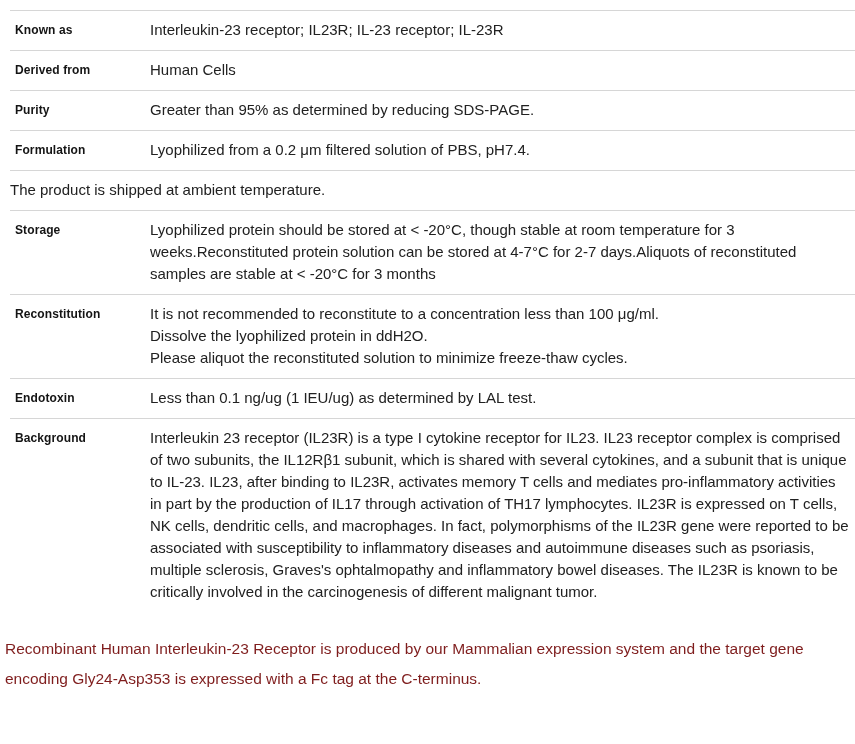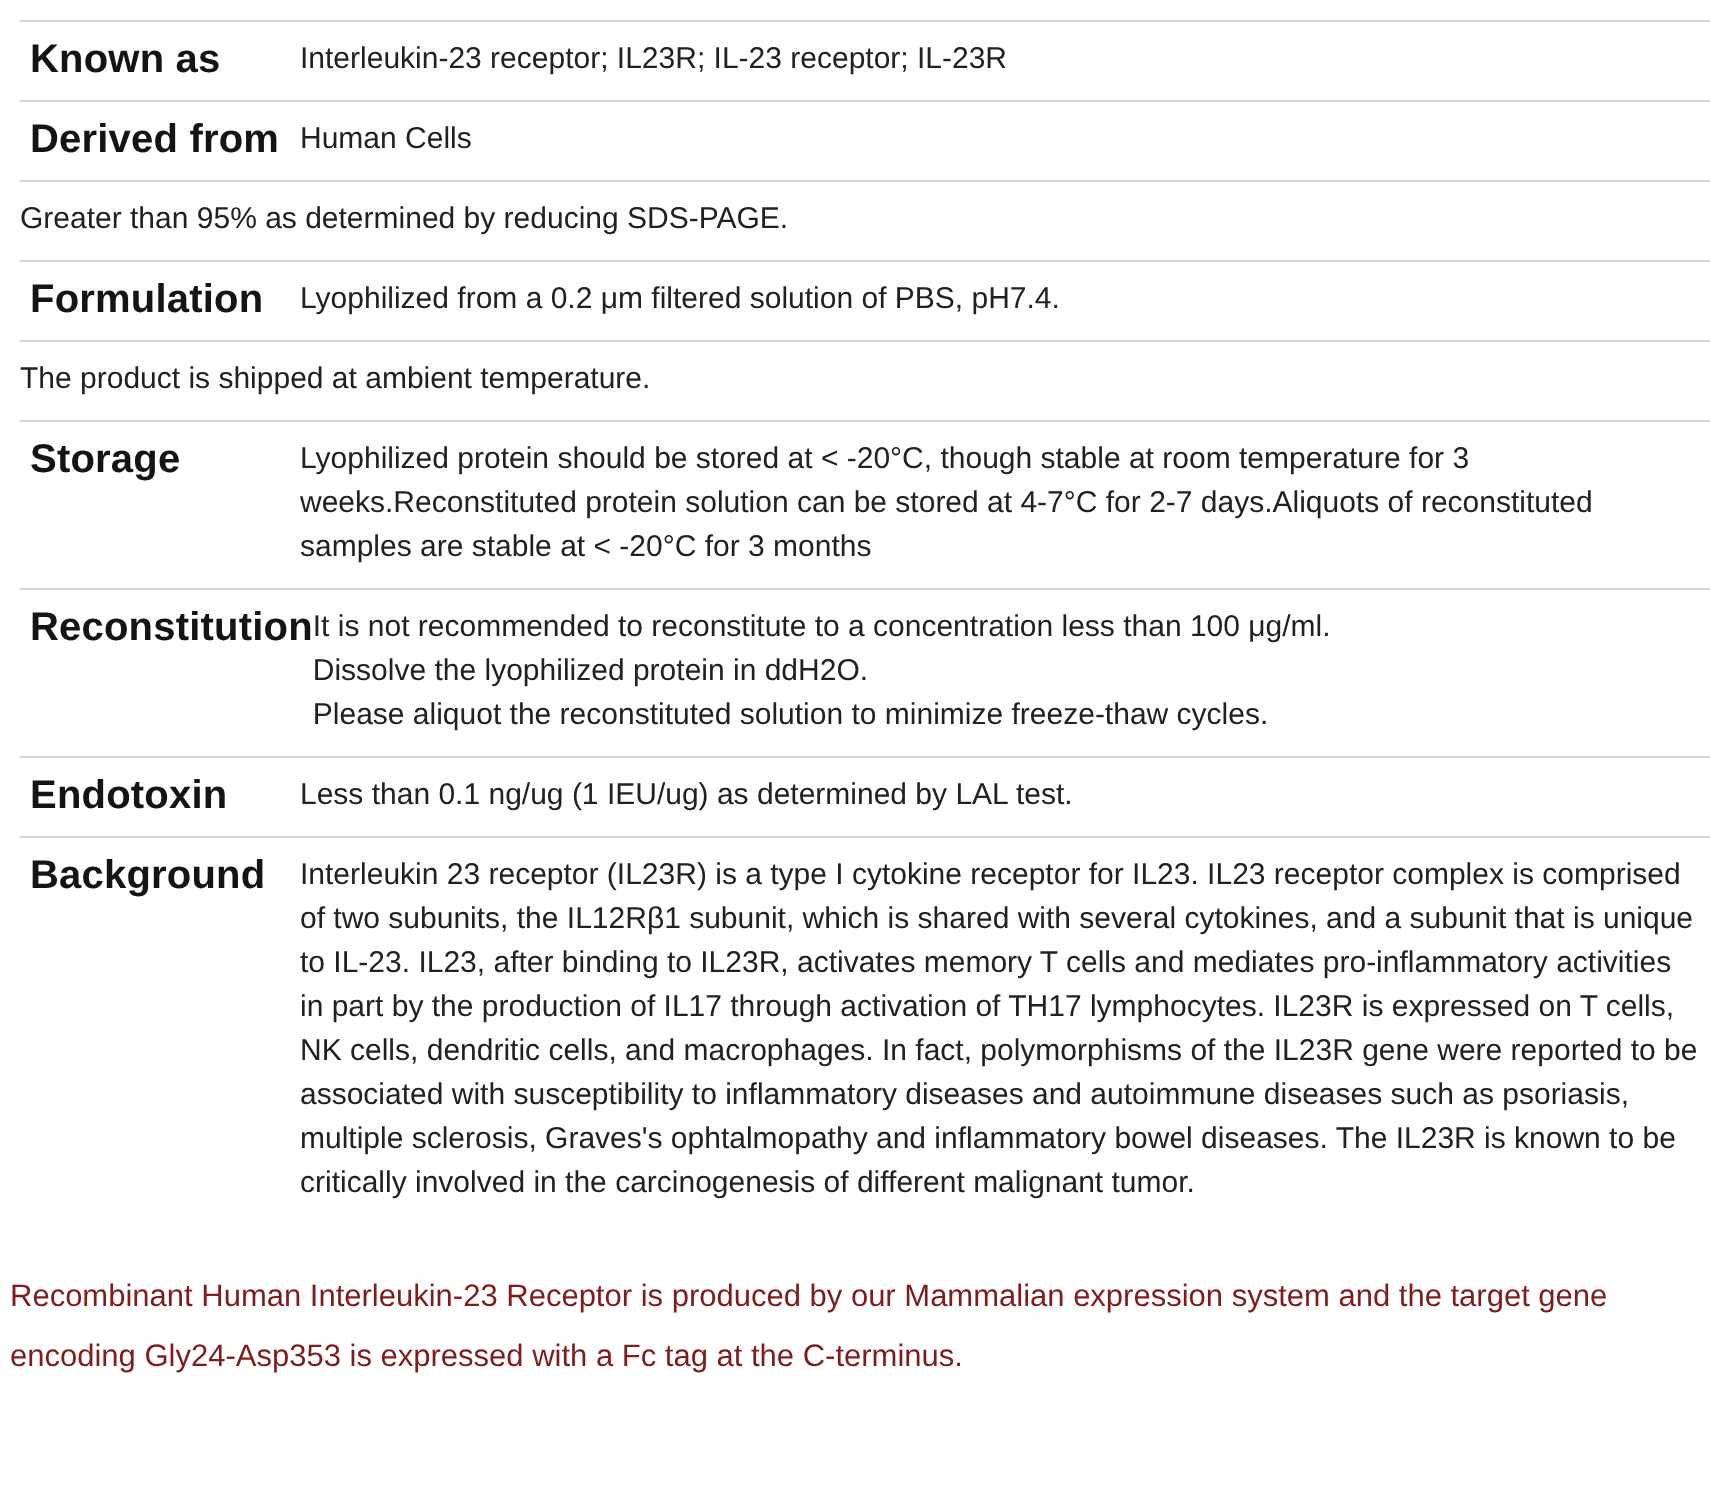--- a/index.html
+++ b/index.html
@@ -20,21 +20,21 @@
   }
   .spec-row {
     display: flex;
     align-items: flex-start;
     border-top: 1px solid #d6d6d6;
     padding: 8px 0 9px 0;
   }
   .spec-row-label {
     flex: 0 0 135px;
     padding-left: 5px;
-    font-size: 20px;
+    font-size: 12px;
     line-height: 22px;
     font-weight: bold;
     color: #141414;
     letter-spacing: 0.1px;
   }
   .spec-row-value {
     flex: 1 1 auto;
     font-size: 15px;
     line-height: 22px;
     color: #212121;
@@ -60,20 +60,21 @@
     <div class="spec-row-label">Known as</div>
     <div class="spec-row-value">Interleukin-23 receptor; IL23R; IL-23 receptor; IL-23R</div>
   </div>
 
   <div class="spec-row">
     <div class="spec-row-label">Derived from</div>
     <div class="spec-row-value">Human Cells</div>
   </div>
 
   <div class="spec-row">
+    <div class="spec-row-label">Purity</div>
     <div class="spec-row-value">Greater than 95% as determined by reducing SDS-PAGE.</div>
   </div>
 
   <div class="spec-row">
     <div class="spec-row-label">Formulation</div>
     <div class="spec-row-value">Lyophilized from a 0.2 μm filtered solution of PBS, pH7.4.</div>
   </div>
 
   <div class="spec-row">
     <div class="spec-row-value">The product is shipped at ambient temperature.</div>

